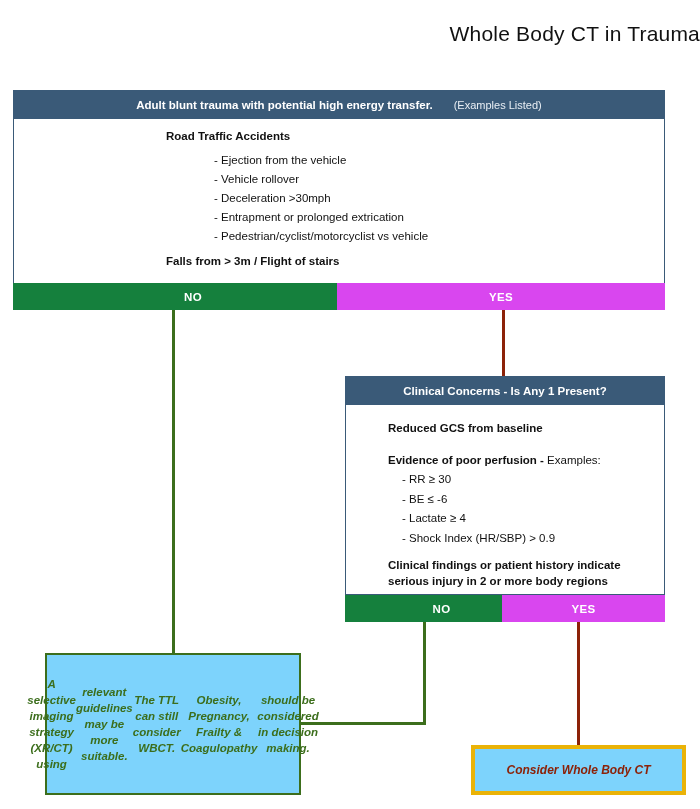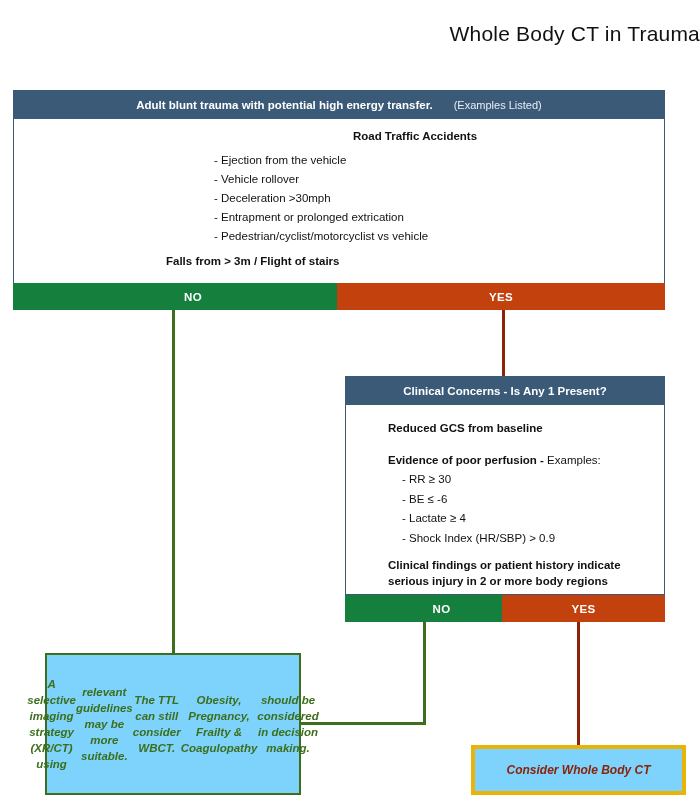--- a/index.html
+++ b/index.html
@@ -70,21 +70,20 @@
   
   .b1-inner {
     padding-left: 152px;
     font-size: 11.5px;
     line-height: 1.0;
   }
   .b1-heading {
     font-weight: bold;
     font-size: 11.5px;
     margin-bottom: 9px;
-    text-align: center;
   }
   .b1-list {
     margin: 12px;
     padding: 0;
     list-style: none;
     padding-left: 36px;
   }
   .b1-list li {
     font-size: 11.5px;
     margin-bottom: 7.5px;
@@ -107,21 +106,21 @@
     display: flex;
     align-items: center;
     justify-content: center;
     color: #ffffff;
     font-size: 11.5px;
     font-weight: bold;
     letter-spacing: 0.4px;
     height: 100%;
   }
   .decision-no  { background: #15803d; padding-left: 36px; }
-  .decision-yes { background: #c2410c; }
+  .decision-yes { background: #d946ef; }
 
   
   .b2-inner {
     padding-left: 42px;
     font-size: 11.5px;
     line-height: 1.0;
   }
   .b2-heading {
     font-weight: bold;
     font-size: 11.5px;

